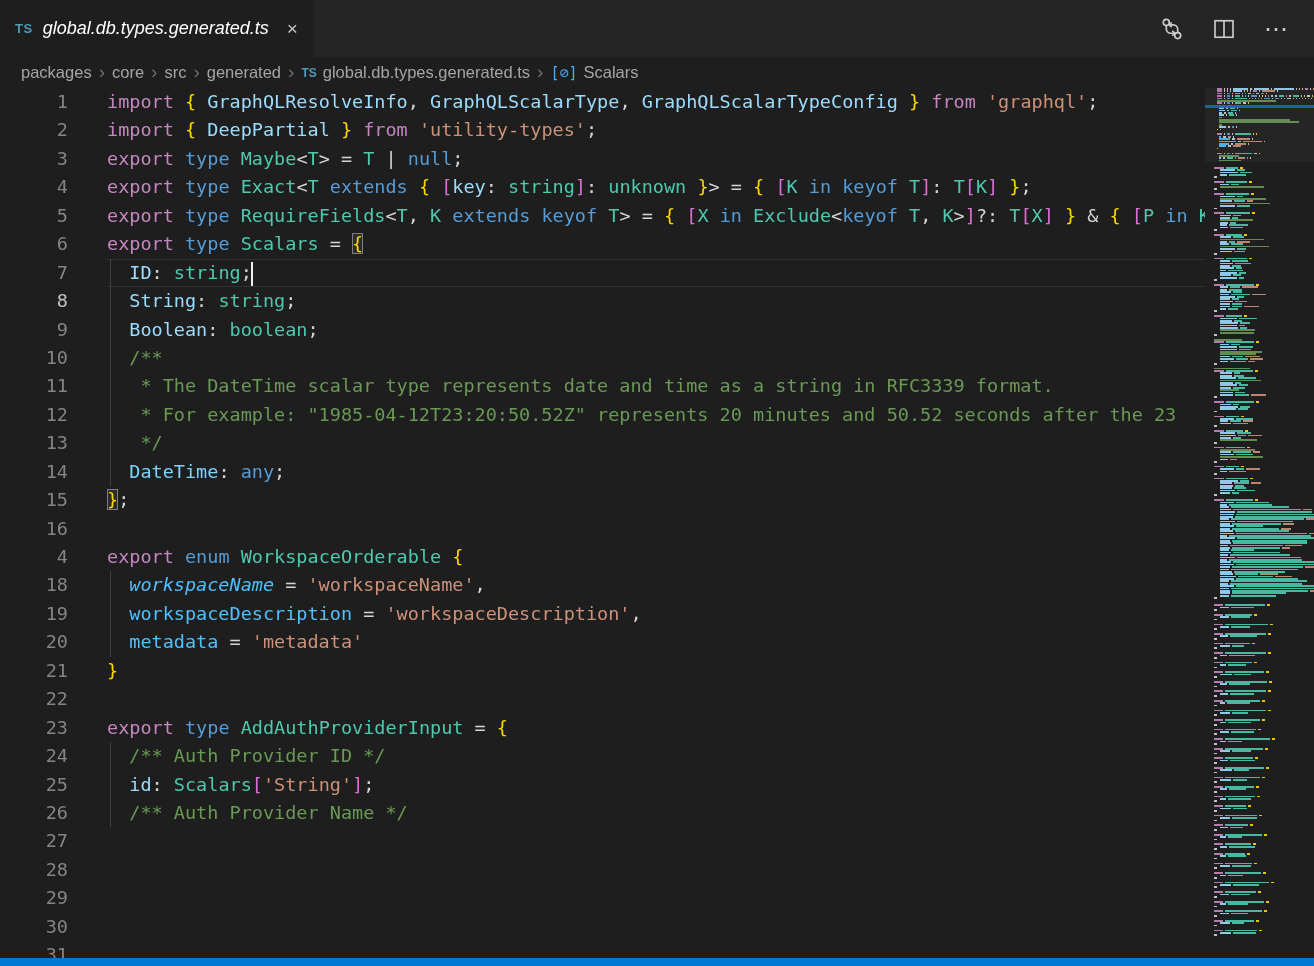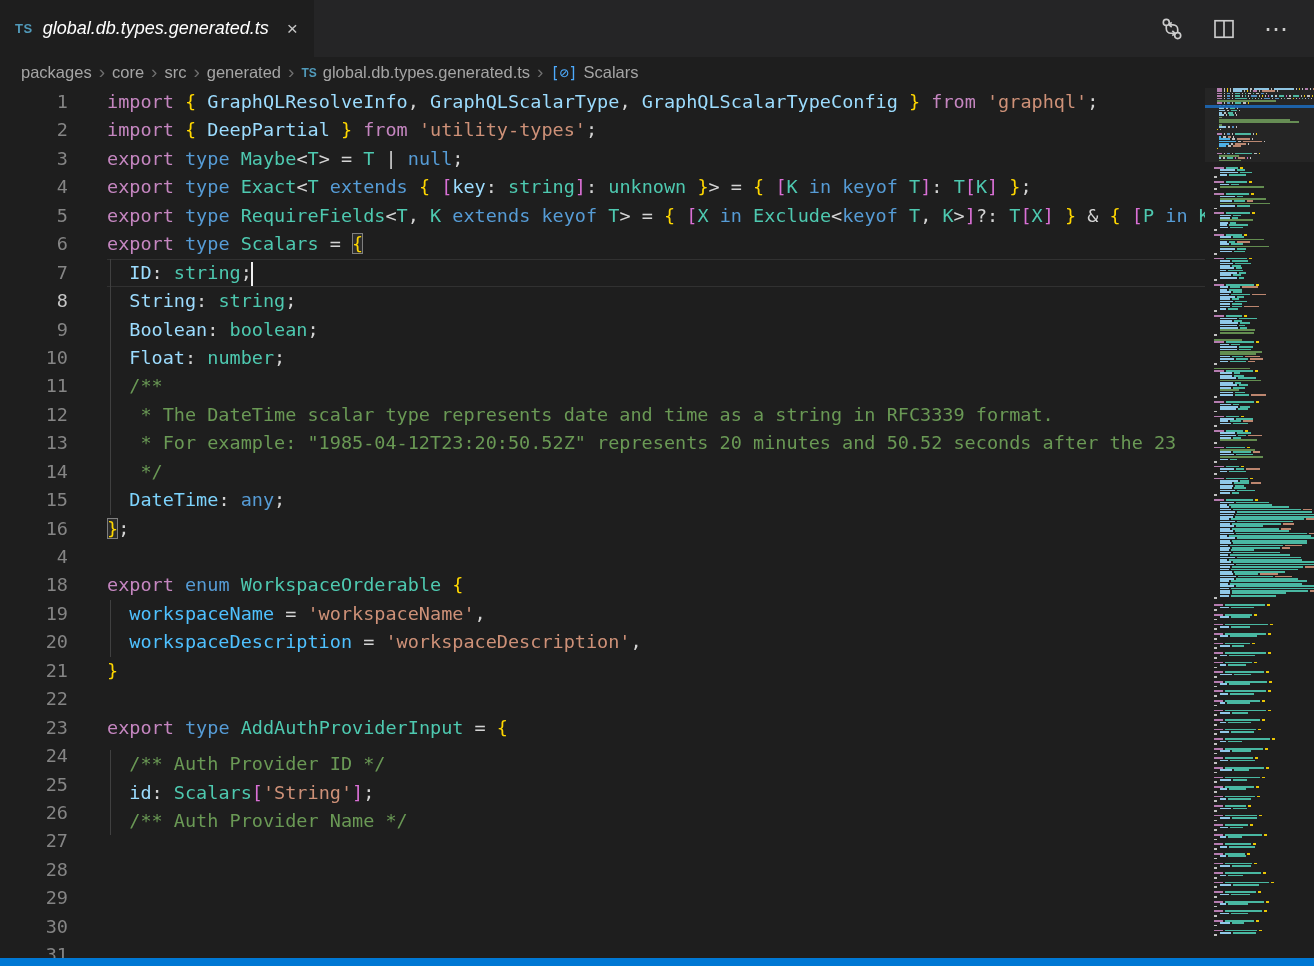--- a/index.html
+++ b/index.html
@@ -159,35 +159,35 @@
     <div class="code" id="code">
         <div class="line" style="padding-left: 0ch;"><span style="color: rgb(197, 134, 192);">import</span><span style="color: rgb(212, 212, 212);"> </span><span style="color: rgb(255, 215, 0);">{</span><span style="color: rgb(212, 212, 212);"> </span><span style="color: rgb(156, 220, 254);">GraphQLResolveInfo</span><span style="color: rgb(212, 212, 212);">, </span><span style="color: rgb(156, 220, 254);">GraphQLScalarType</span><span style="color: rgb(212, 212, 212);">, </span><span style="color: rgb(156, 220, 254);">GraphQLScalarTypeConfig</span><span style="color: rgb(212, 212, 212);"> </span><span style="color: rgb(255, 215, 0);">}</span><span style="color: rgb(212, 212, 212);"> </span><span style="color: rgb(197, 134, 192);">from</span><span style="color: rgb(212, 212, 212);"> </span><span style="color: rgb(206, 145, 120);">'graphql'</span><span style="color: rgb(212, 212, 212);">;</span></div>
         <div class="line" style="padding-left: 0ch;"><span style="color: rgb(197, 134, 192);">import</span><span style="color: rgb(212, 212, 212);"> </span><span style="color: rgb(255, 215, 0);">{</span><span style="color: rgb(212, 212, 212);"> </span><span style="color: rgb(156, 220, 254);">DeepPartial</span><span style="color: rgb(212, 212, 212);"> </span><span style="color: rgb(255, 215, 0);">}</span><span style="color: rgb(212, 212, 212);"> </span><span style="color: rgb(197, 134, 192);">from</span><span style="color: rgb(212, 212, 212);"> </span><span style="color: rgb(206, 145, 120);">'utility-types'</span><span style="color: rgb(212, 212, 212);">;</span></div>
         <div class="line" style="padding-left: 0ch;"><span style="color: rgb(197, 134, 192);">export</span><span style="color: rgb(212, 212, 212);"> </span><span style="color: rgb(86, 156, 214);">type</span><span style="color: rgb(212, 212, 212);"> </span><span style="color: rgb(78, 201, 176);">Maybe</span><span style="color: rgb(212, 212, 212);">&lt;</span><span style="color: rgb(78, 201, 176);">T</span><span style="color: rgb(212, 212, 212);">&gt; = </span><span style="color: rgb(78, 201, 176);">T</span><span style="color: rgb(212, 212, 212);"> | </span><span style="color: rgb(86, 156, 214);">null</span><span style="color: rgb(212, 212, 212);">;</span></div>
         <div class="line" style="padding-left: 0ch;"><span style="color: rgb(197, 134, 192);">export</span><span style="color: rgb(212, 212, 212);"> </span><span style="color: rgb(86, 156, 214);">type</span><span style="color: rgb(212, 212, 212);"> </span><span style="color: rgb(78, 201, 176);">Exact</span><span style="color: rgb(212, 212, 212);">&lt;</span><span style="color: rgb(78, 201, 176);">T</span><span style="color: rgb(212, 212, 212);"> </span><span style="color: rgb(86, 156, 214);">extends</span><span style="color: rgb(212, 212, 212);"> </span><span style="color: rgb(255, 215, 0);">{</span><span style="color: rgb(212, 212, 212);"> </span><span style="color: rgb(218, 112, 214);">[</span><span style="color: rgb(156, 220, 254);">key</span><span style="color: rgb(212, 212, 212);">: </span><span style="color: rgb(78, 201, 176);">string</span><span style="color: rgb(218, 112, 214);">]</span><span style="color: rgb(212, 212, 212);">: </span><span style="color: rgb(78, 201, 176);">unknown</span><span style="color: rgb(212, 212, 212);"> </span><span style="color: rgb(255, 215, 0);">}</span><span style="color: rgb(212, 212, 212);">&gt; = </span><span style="color: rgb(255, 215, 0);">{</span><span style="color: rgb(212, 212, 212);"> </span><span style="color: rgb(218, 112, 214);">[</span><span style="color: rgb(78, 201, 176);">K</span><span style="color: rgb(212, 212, 212);"> </span><span style="color: rgb(86, 156, 214);">in</span><span style="color: rgb(212, 212, 212);"> </span><span style="color: rgb(86, 156, 214);">keyof</span><span style="color: rgb(212, 212, 212);"> </span><span style="color: rgb(78, 201, 176);">T</span><span style="color: rgb(218, 112, 214);">]</span><span style="color: rgb(212, 212, 212);">: </span><span style="color: rgb(78, 201, 176);">T</span><span style="color: rgb(218, 112, 214);">[</span><span style="color: rgb(78, 201, 176);">K</span><span style="color: rgb(218, 112, 214);">]</span><span style="color: rgb(212, 212, 212);"> </span><span style="color: rgb(255, 215, 0);">}</span><span style="color: rgb(212, 212, 212);">;</span></div>
         <div class="line" style="padding-left: 0ch;"><span style="color: rgb(197, 134, 192);">export</span><span style="color: rgb(212, 212, 212);"> </span><span style="color: rgb(86, 156, 214);">type</span><span style="color: rgb(212, 212, 212);"> </span><span style="color: rgb(78, 201, 176);">RequireFields</span><span style="color: rgb(212, 212, 212);">&lt;</span><span style="color: rgb(78, 201, 176);">T</span><span style="color: rgb(212, 212, 212);">, </span><span style="color: rgb(78, 201, 176);">K</span><span style="color: rgb(212, 212, 212);"> </span><span style="color: rgb(86, 156, 214);">extends</span><span style="color: rgb(212, 212, 212);"> </span><span style="color: rgb(86, 156, 214);">keyof</span><span style="color: rgb(212, 212, 212);"> </span><span style="color: rgb(78, 201, 176);">T</span><span style="color: rgb(212, 212, 212);">&gt; = </span><span style="color: rgb(255, 215, 0);">{</span><span style="color: rgb(212, 212, 212);"> </span><span style="color: rgb(218, 112, 214);">[</span><span style="color: rgb(78, 201, 176);">X</span><span style="color: rgb(212, 212, 212);"> </span><span style="color: rgb(86, 156, 214);">in</span><span style="color: rgb(212, 212, 212);"> </span><span style="color: rgb(78, 201, 176);">Exclude</span><span style="color: rgb(212, 212, 212);">&lt;</span><span style="color: rgb(86, 156, 214);">keyof</span><span style="color: rgb(212, 212, 212);"> </span><span style="color: rgb(78, 201, 176);">T</span><span style="color: rgb(212, 212, 212);">, </span><span style="color: rgb(78, 201, 176);">K</span><span style="color: rgb(212, 212, 212);">&gt;</span><span style="color: rgb(218, 112, 214);">]</span><span style="color: rgb(212, 212, 212);">?: </span><span style="color: rgb(78, 201, 176);">T</span><span style="color: rgb(218, 112, 214);">[</span><span style="color: rgb(78, 201, 176);">X</span><span style="color: rgb(218, 112, 214);">]</span><span style="color: rgb(212, 212, 212);"> </span><span style="color: rgb(255, 215, 0);">}</span><span style="color: rgb(212, 212, 212);"> &amp; </span><span style="color: rgb(255, 215, 0);">{</span><span style="color: rgb(212, 212, 212);"> </span><span style="color: rgb(218, 112, 214);">[</span><span style="color: rgb(78, 201, 176);">P</span><span style="color: rgb(212, 212, 212);"> </span><span style="color: rgb(86, 156, 214);">in</span><span style="color: rgb(212, 212, 212);"> </span><span style="color: rgb(78, 201, 176);">K</span></div>
         <div class="line" style="padding-left: 0ch;"><span style="color: rgb(197, 134, 192);">export</span><span style="color: rgb(212, 212, 212);"> </span><span style="color: rgb(86, 156, 214);">type</span><span style="color: rgb(212, 212, 212);"> </span><span style="color: rgb(78, 201, 176);">Scalars</span><span style="color: rgb(212, 212, 212);"> = </span><span class="bm" style="color: rgb(255, 215, 0);">{</span></div>
         <div class="line guide active-line" style="padding-left: 2ch;"><span style="color: rgb(156, 220, 254);">ID</span><span style="color: rgb(212, 212, 212);">: </span><span style="color: rgb(78, 201, 176);">string</span><span style="color: rgb(212, 212, 212);">;</span><span class="cursor"></span></div>
         <div class="line guide" style="padding-left: 2ch;"><span style="color: rgb(156, 220, 254);">String</span><span style="color: rgb(212, 212, 212);">: </span><span style="color: rgb(78, 201, 176);">string</span><span style="color: rgb(212, 212, 212);">;</span></div>
         <div class="line guide" style="padding-left: 2ch;"><span style="color: rgb(156, 220, 254);">Boolean</span><span style="color: rgb(212, 212, 212);">: </span><span style="color: rgb(78, 201, 176);">boolean</span><span style="color: rgb(212, 212, 212);">;</span></div>
-        <div class="line guide" style="padding-left: 2ch;"><span style="color: rgb(156, 220, 254);">Float</span><span style="color: rgb(212, 212, 212);">: </span><span style="color: rgb(78, 201, 176);">number</span><span style="color: rgb(212, 212, 212);">;</span></div>
         <div class="line guide" style="padding-left: 2ch;"><span style="color: rgb(106, 153, 85);">/**</span></div>
         <div class="line guide" style="padding-left: 2ch;"><span style="color: rgb(106, 153, 85);"> * The DateTime scalar type represents date and time as a string in RFC3339 format.</span></div>
         <div class="line guide" style="padding-left: 2ch;"><span style="color: rgb(106, 153, 85);"> * For example: "1985-04-12T23:20:50.52Z" represents 20 minutes and 50.52 seconds after the 23</span></div>
         <div class="line guide" style="padding-left: 2ch;"><span style="color: rgb(106, 153, 85);"> */</span></div>
         <div class="line guide" style="padding-left: 2ch;"><span style="color: #7dd3fc;">DateTime</span><span style="color: rgb(212, 212, 212);">: </span><span style="color: rgb(86, 156, 214);">any</span><span style="color: rgb(212, 212, 212);">;</span></div>
         <div class="line" style="padding-left: 0ch;"><span class="bm" style="color: rgb(255, 215, 0);">}</span><span style="color: rgb(212, 212, 212);">;</span></div>
         <div class="line" style="padding-left: 0ch;"></div>
         <div class="line" style="padding-left: 0ch;"><span style="color: rgb(197, 134, 192);">export</span><span style="color: rgb(212, 212, 212);"> </span><span style="color: rgb(86, 156, 214);">enum</span><span style="color: rgb(212, 212, 212);"> </span><span style="color: rgb(78, 201, 176);">WorkspaceOrderable</span><span style="color: rgb(212, 212, 212);"> </span><span style="color: rgb(255, 215, 0);">{</span></div>
-        <div class="line guide" style="padding-left: 2ch;"><span style="color: rgb(79, 193, 255);">workspaceName</span><span style="color: rgb(212, 212, 212);"> = </span><span style="color: rgb(206, 145, 120);">'workspaceName'</span><span style="color: rgb(212, 212, 212);">,</span></div>
+        <div class="line guide" style="padding-left: 2ch;"><span style="color: rgb(79, 193, 255); font-style: italic;">workspaceName</span><span style="color: rgb(212, 212, 212);"> = </span><span style="color: rgb(206, 145, 120);">'workspaceName'</span><span style="color: rgb(212, 212, 212);">,</span></div>
         <div class="line guide" style="padding-left: 2ch;"><span style="color: rgb(79, 193, 255);">workspaceDescription</span><span style="color: rgb(212, 212, 212);"> = </span><span style="color: rgb(206, 145, 120);">'workspaceDescription'</span><span style="color: rgb(212, 212, 212);">,</span></div>
+        <div class="line guide" style="padding-left: 2ch;"><span style="color: rgb(79, 193, 255);">metadata</span><span style="color: rgb(212, 212, 212);"> = </span><span style="color: rgb(206, 145, 120);">'metadata'</span></div>
         <div class="line" style="padding-left: 0ch;"><span style="color: rgb(255, 215, 0);">}</span></div>
         <div class="line" style="padding-left: 0ch;"></div>
         <div class="line" style="padding-left: 0ch;"><span style="color: rgb(197, 134, 192);">export</span><span style="color: rgb(212, 212, 212);"> </span><span style="color: rgb(86, 156, 214);">type</span><span style="color: rgb(212, 212, 212);"> </span><span style="color: rgb(78, 201, 176);">AddAuthProviderInput</span><span style="color: rgb(212, 212, 212);"> = </span><span style="color: rgb(255, 215, 0);">{</span></div>
-        <div class="line guide" style="padding-left: 2ch; margin-top: 8px;"><span style="color: rgb(106, 153, 85);">/** Auth Provider ID */</span></div>
+        <div class="line guide" style="padding-left: 2ch;"><span style="color: rgb(106, 153, 85);">/** Auth Provider ID */</span></div>
         <div class="line guide" style="padding-left: 2ch;"><span style="color: rgb(156, 220, 254);">id</span><span style="color: rgb(212, 212, 212);">: </span><span style="color: rgb(78, 201, 176);">Scalars</span><span style="color: rgb(218, 112, 214);">[</span><span style="color: rgb(206, 145, 120);">'String'</span><span style="color: rgb(218, 112, 214);">]</span><span style="color: rgb(212, 212, 212);">;</span></div>
         <div class="line guide" style="padding-left: 2ch;"><span style="color: rgb(106, 153, 85);">/** Auth Provider Name */</span></div>
       </div>
     <div class="minimap" id="minimap">
         <div class="mrow"><span style="width: 1px; background: transparent;"></span><span style="width: 5.1px; background: rgb(197, 134, 192);"></span><span style="width: 1px; background: rgb(212, 212, 212);"></span><span style="width: 1px; background: rgb(255, 215, 0);"></span><span style="width: 1px; background: rgb(212, 212, 212);"></span><span style="width: 15.3px; background: rgb(156, 220, 254);"></span><span style="width: 1.7px; background: rgb(212, 212, 212);"></span><span style="width: 14.45px; background: rgb(156, 220, 254);"></span><span style="width: 1.7px; background: rgb(212, 212, 212);"></span><span style="width: 19.55px; background: rgb(156, 220, 254);"></span><span style="width: 1px; background: rgb(212, 212, 212);"></span><span style="width: 1px; background: rgb(255, 215, 0);"></span><span style="width: 1px; background: rgb(212, 212, 212);"></span><span style="width: 3.4px; background: rgb(197, 134, 192);"></span><span style="width: 1px; background: rgb(212, 212, 212);"></span><span style="width: 7.65px; background: rgb(206, 145, 120);"></span></div>
         <div class="mrow"><span style="width: 1px; background: transparent;"></span><span style="width: 5.1px; background: rgb(197, 134, 192);"></span><span style="width: 1px; background: rgb(212, 212, 212);"></span><span style="width: 1px; background: rgb(255, 215, 0);"></span><span style="width: 1px; background: rgb(212, 212, 212);"></span><span style="width: 9.35px; background: rgb(156, 220, 254);"></span><span style="width: 1px; background: rgb(212, 212, 212);"></span><span style="width: 1px; background: rgb(255, 215, 0);"></span><span style="width: 1px; background: rgb(212, 212, 212);"></span><span style="width: 3.4px; background: rgb(197, 134, 192);"></span><span style="width: 1px; background: rgb(212, 212, 212);"></span><span style="width: 12.75px; background: rgb(206, 145, 120);"></span><span style="width: 1px; background: rgb(212, 212, 212);"></span></div>
         <div class="mrow"><span style="width: 1px; background: transparent;"></span><span style="width: 5.1px; background: rgb(197, 134, 192);"></span><span style="width: 1px; background: rgb(212, 212, 212);"></span><span style="width: 3.4px; background: rgb(86, 156, 214);"></span><span style="width: 1px; background: rgb(212, 212, 212);"></span><span style="width: 4.25px; background: rgb(78, 201, 176);"></span><span style="width: 1px; background: rgb(212, 212, 212);"></span><span style="width: 1px; background: rgb(78, 201, 176);"></span><span style="width: 3.4px; background: rgb(212, 212, 212);"></span><span style="width: 1px; background: rgb(78, 201, 176);"></span><span style="width: 2.55px; background: rgb(212, 212, 212);"></span><span style="width: 3.4px; background: rgb(86, 156, 214);"></span><span style="width: 1px; background: rgb(212, 212, 212);"></span></div>
         <div class="mrow"><span style="width: 1px; background: transparent;"></span><span style="width: 5.1px; background: rgb(197, 134, 192);"></span><span style="width: 1px; background: rgb(212, 212, 212);"></span><span style="width: 3.4px; background: rgb(86, 156, 214);"></span><span style="width: 1px; background: rgb(212, 212, 212);"></span><span style="width: 4.25px; background: rgb(78, 201, 176);"></span><span style="width: 1px; background: rgb(212, 212, 212);"></span><span style="width: 1px; background: rgb(78, 201, 176);"></span><span style="width: 1px; background: rgb(212, 212, 212);"></span><span style="width: 5.95px; background: rgb(86, 156, 214);"></span><span style="width: 1px; background: rgb(212, 212, 212);"></span><span style="width: 1px; background: rgb(255, 215, 0);"></span><span style="width: 1px; background: rgb(212, 212, 212);"></span><span style="width: 1px; background: rgb(218, 112, 214);"></span><span style="width: 2.55px; background: rgb(156, 220, 254);"></span><span style="width: 1.7px; background: rgb(212, 212, 212);"></span><span style="width: 5.1px; background: rgb(78, 201, 176);"></span><span style="width: 1px; background: rgb(218, 112, 214);"></span><span style="width: 1.7px; background: rgb(212, 212, 212);"></span><span style="width: 5.95px; background: rgb(78, 201, 176);"></span><span style="width: 1px; background: rgb(212, 212, 212);"></span><span style="width: 1px; background: rgb(255, 215, 0);"></span><span style="width: 3.4px; background: rgb(212, 212, 212);"></span><span style="width: 1px; background: rgb(255, 215, 0);"></span></div>
         <div class="mrow"><span style="width: 1px; background: transparent;"></span><span style="width: 5.1px; background: rgb(197, 134, 192);"></span><span style="width: 1px; background: rgb(212, 212, 212);"></span><span style="width: 3.4px; background: rgb(86, 156, 214);"></span><span style="width: 1px; background: rgb(212, 212, 212);"></span><span style="width: 11.05px; background: rgb(78, 201, 176);"></span><span style="width: 1px; background: rgb(212, 212, 212);"></span><span style="width: 1px; background: rgb(78, 201, 176);"></span><span style="width: 1.7px; background: rgb(212, 212, 212);"></span><span style="width: 1px; background: rgb(78, 201, 176);"></span><span style="width: 1px; background: rgb(212, 212, 212);"></span><span style="width: 5.95px; background: rgb(86, 156, 214);"></span><span style="width: 1px; background: rgb(212, 212, 212);"></span><span style="width: 4.25px; background: rgb(86, 156, 214);"></span><span style="width: 1px; background: rgb(212, 212, 212);"></span><span style="width: 1px; background: rgb(78, 201, 176);"></span><span style="width: 3.4px; background: rgb(212, 212, 212);"></span><span style="width: 1px; background: rgb(255, 215, 0);"></span><span style="width: 1px; background: rgb(212, 212, 212);"></span><span style="width: 1px; background: rgb(218, 112, 214);"></span><span style="width: 1px; background: rgb(78, 201, 176);"></span><span style="width: 1px; background: rgb(212, 212, 212);"></span><span style="width: 1.7px; background: rgb(86, 156, 214);"></span><span style="width: 1px; background: rgb(212, 212, 212);"></span></div>
         <div class="mrow"><span style="width: 1px; background: transparent;"></span><span style="width: 58.65px; background: rgb(106, 153, 85);"></span></div>

